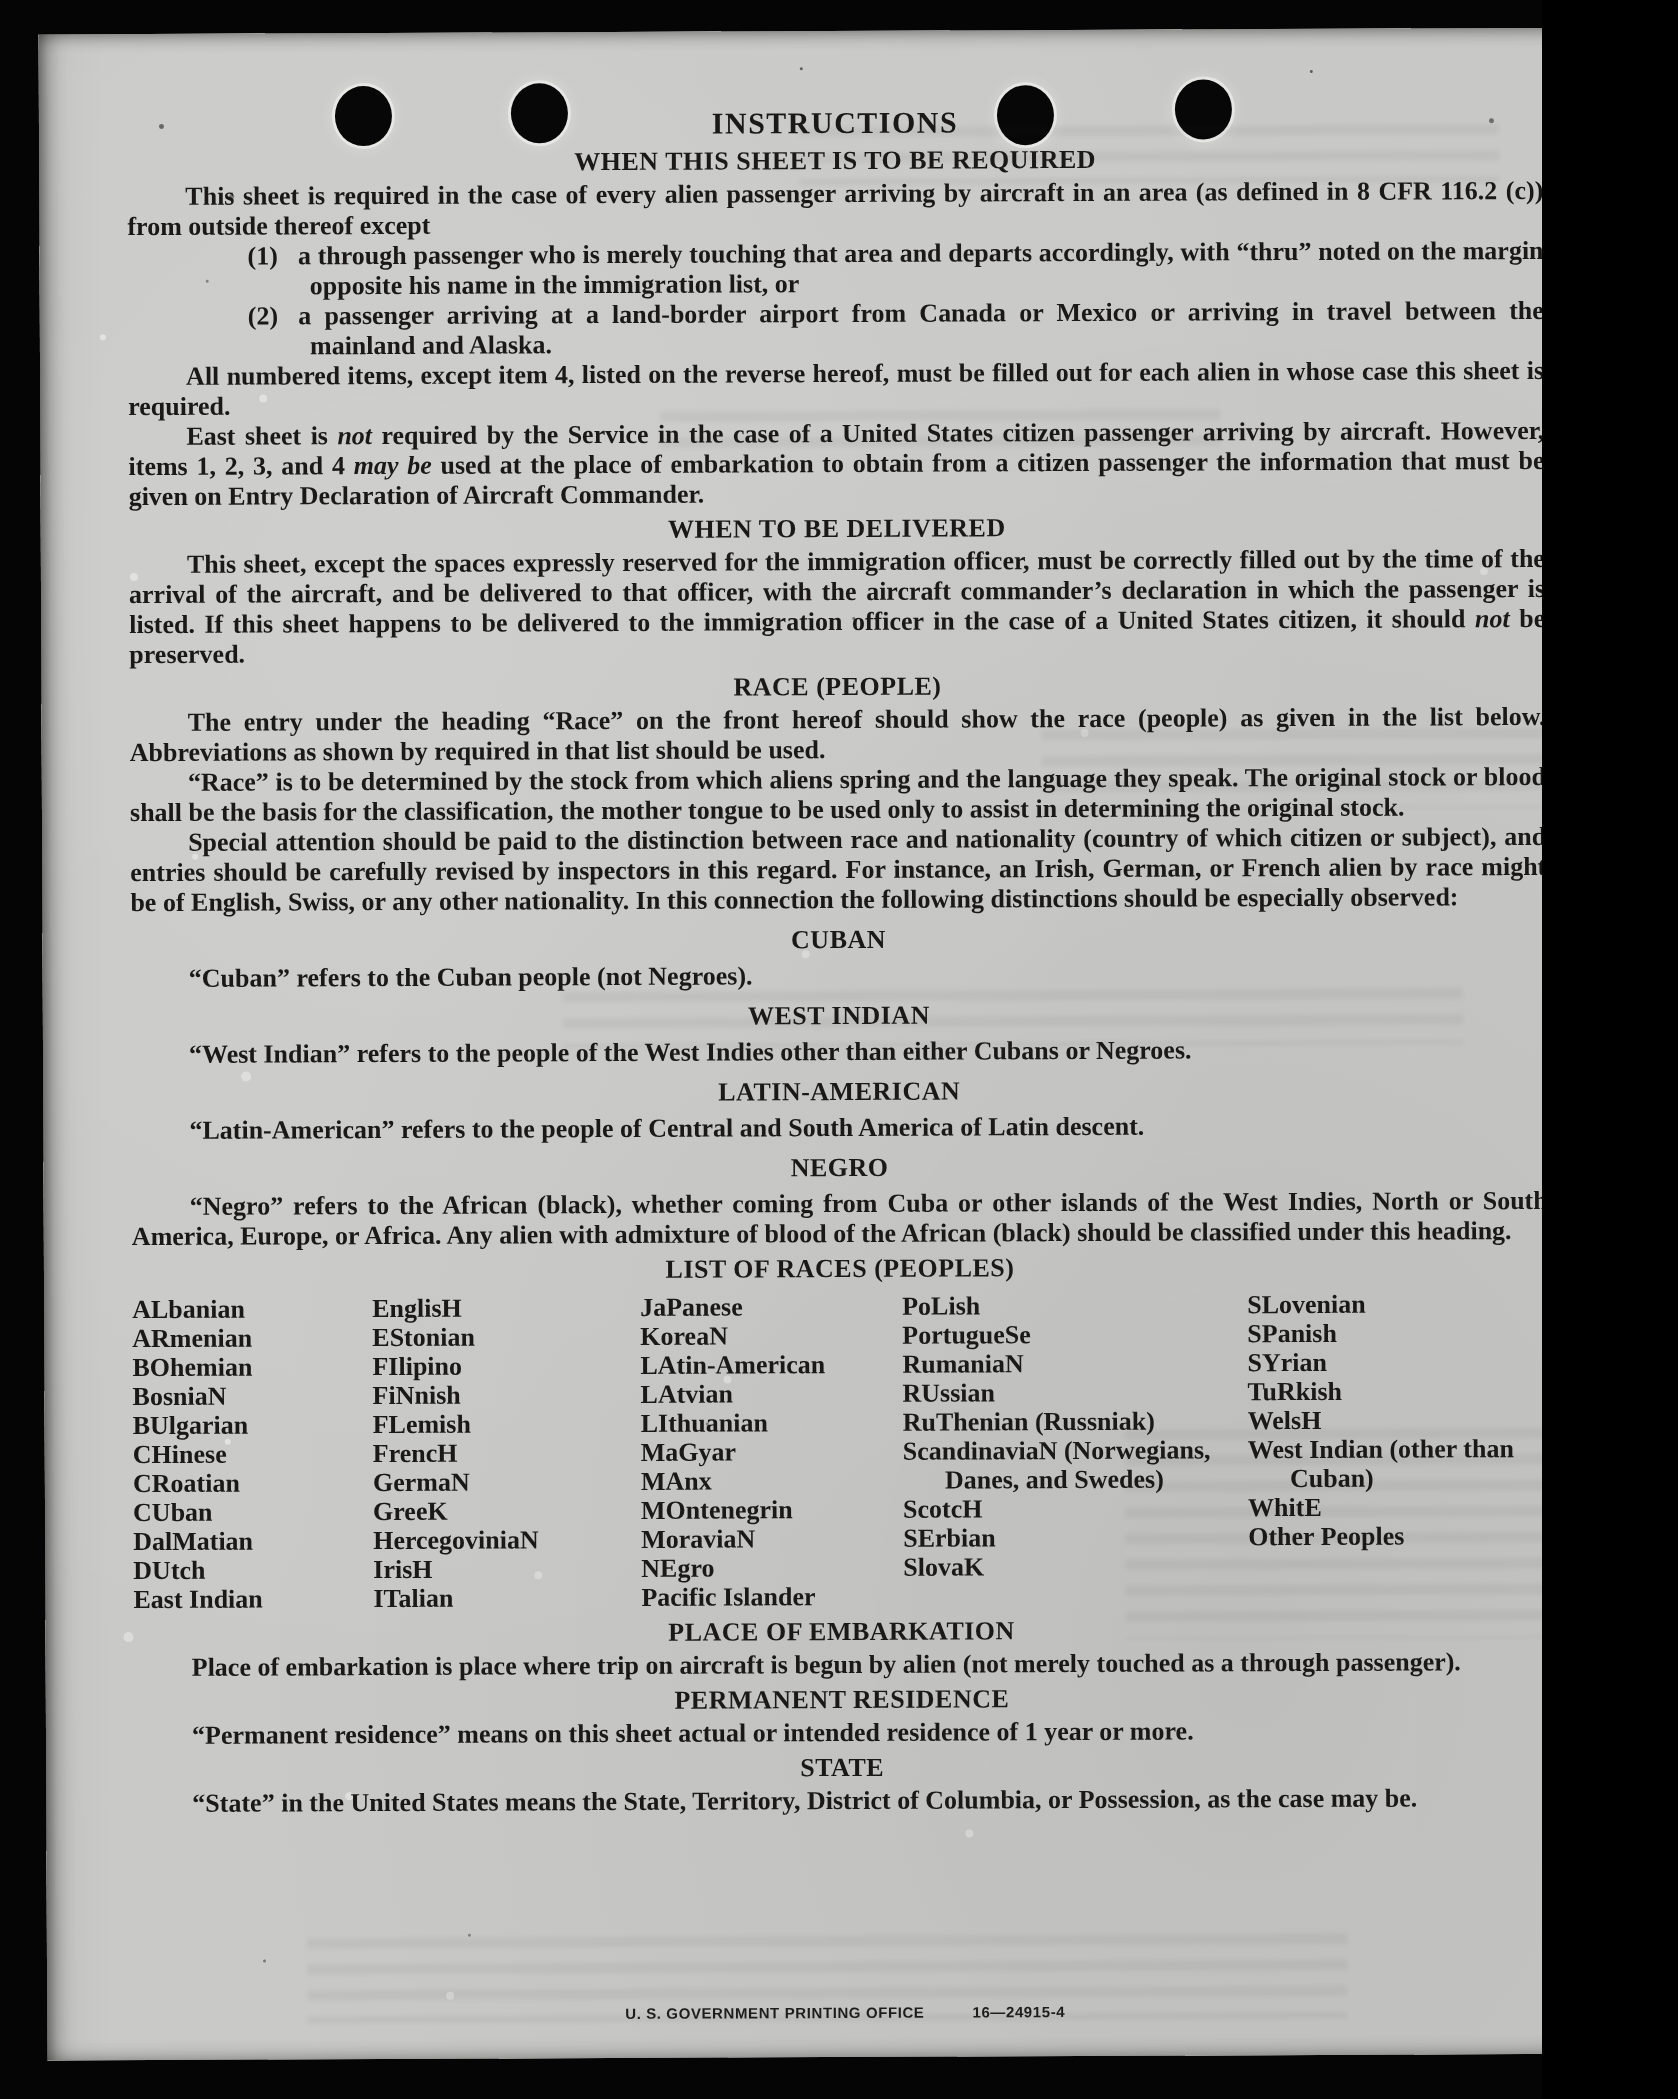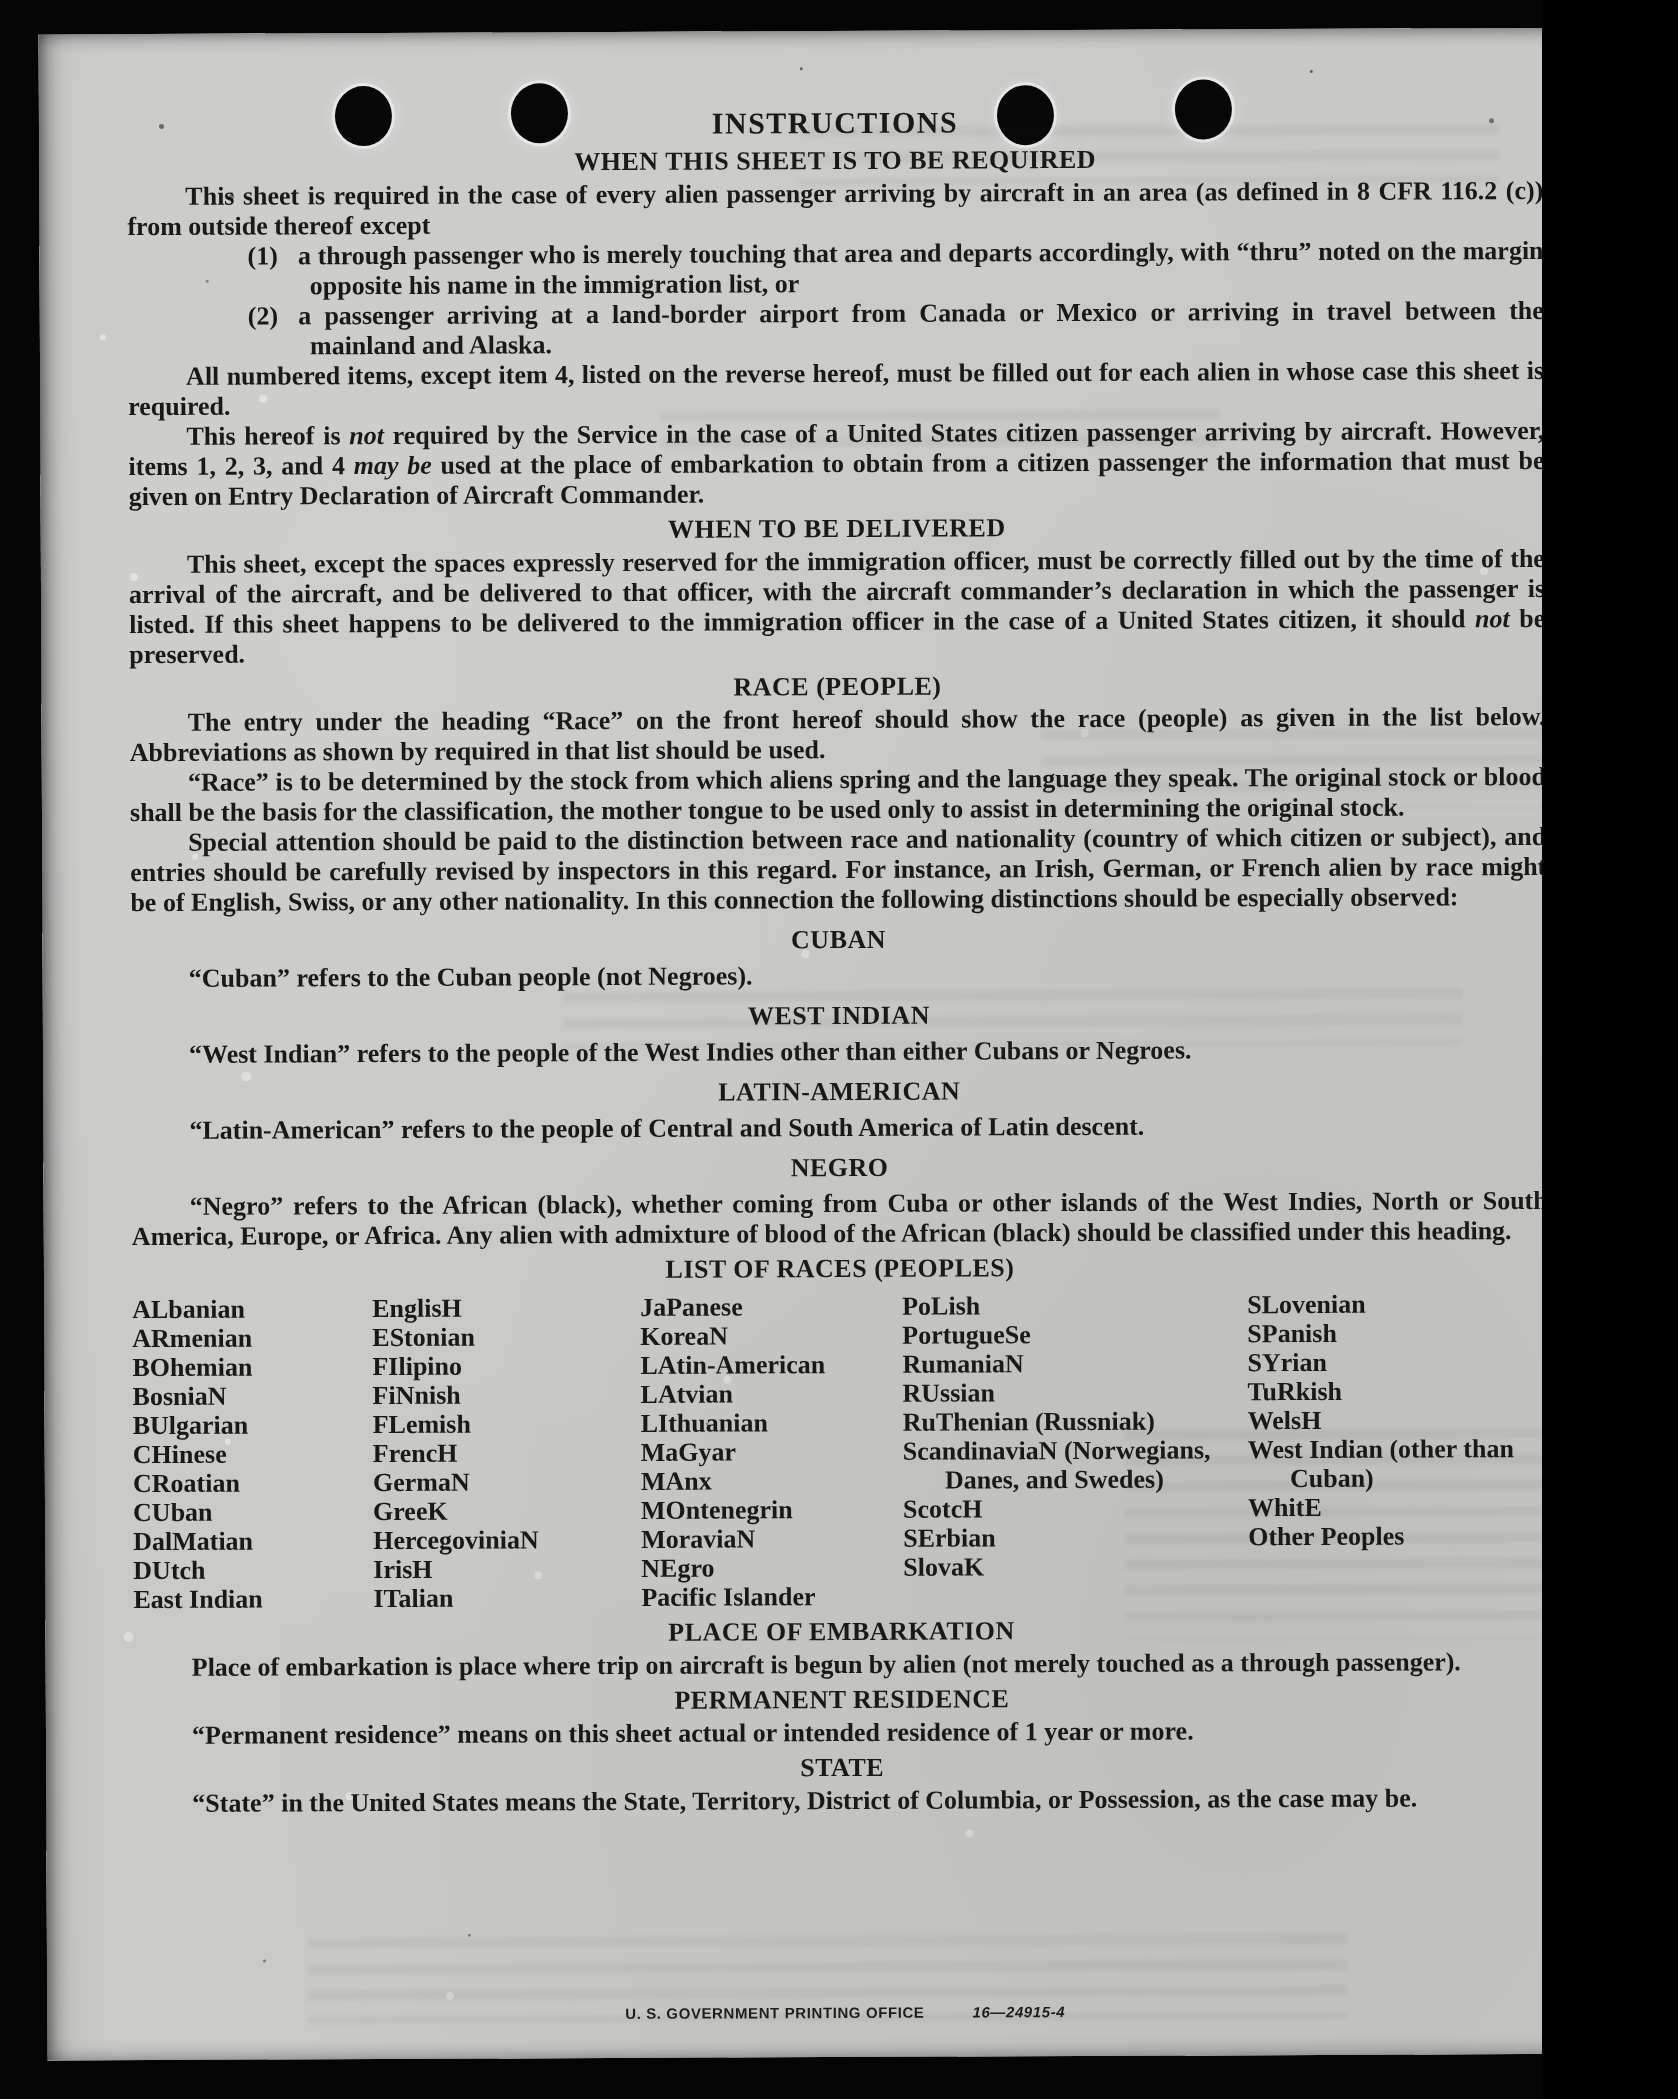--- a/index.html
+++ b/index.html
@@ -26,21 +26,21 @@
            padding-left:182px;text-indent:-62px;margin:0;}
   .num{margin-right:20px;}
   i{}
   .races{display:flex;margin:8px 0 6px 0;}
   .rcol{font-size:26px;line-height:29px;font-weight:700;box-sizing:border-box;}
   .c1{width:240px}.c2{width:268px}.c3{width:262px}.c4{width:345px}.c5{flex:1}
   .ritem{padding-left:42px;text-indent:-42px;}
   .footer{position:absolute;left:0;right:0;bottom:36px;text-align:center;
           font-family:"Liberation Sans",sans-serif;font-size:15px;font-weight:700;
           letter-spacing:.6px;color:#1d1d1c;}
-  .footer .code{margin-left:48px;font-style:italic;}
+  .footer .code{margin-left:48px;}
   .hole{position:absolute;width:57px;height:60px;border-radius:50%;background:#070707;
         box-shadow:0 0 0 3px rgba(238,238,236,.75), 0 0 12px 6px rgba(255,255,255,.18);}
   .hole.h1{left:296px;top:53px;}
   .hole.h2{left:472px;top:51px;}
   .hole.h3{left:958px;top:55px;}
   .hole.h4{left:1136px;top:50px;}
   .speckles,.darkspecks,.ghost{position:absolute;pointer-events:none;}
   .speckles{left:60px;top:300px;width:6px;height:6px;border-radius:50%;background:rgba(255,255,255,.45);
     box-shadow: 30px 240px 0 1px rgba(255,255,255,.4), 90px 520px 0 0 rgba(255,255,255,.4),
       140px 740px 0 2px rgba(255,255,255,.35), 55px 905px 0 1px rgba(255,255,255,.4),
@@ -90,21 +90,21 @@
       <div class="title">INSTRUCTIONS</div>
 
       <div class="h">WHEN THIS SHEET IS TO BE REQUIRED</div>
       <p class="body indent">This sheet is required in the case of every alien passenger arriving by aircraft in an area (as defined in 8 CFR 116.2 (c)) from outside thereof except</p>
 
       <p class="numitem"><span class="num">(1)</span><span>a through passenger who is merely touching that area and departs accordingly, with “thru” noted on the margin opposite his name in the immigration list, or</span></p>
       <p class="numitem"><span class="num">(2)</span><span>a passenger arriving at a land-border airport from Canada or Mexico or arriving in travel between the mainland and Alaska.</span></p>
 
       <p class="body indent">All numbered items, except item 4, listed on the reverse hereof, must be filled out for each alien in whose case this sheet is required.</p>
 
-      <p class="body indent"><span>This hereof is </span><i>not</i><span> required by the Service in the case of a United States citizen passenger arriving by aircraft. However, items 1, 2, 3, and 4 </span><i>may be</i><span> used at the place of embarkation to obtain from a citizen passenger the information that must be given on Entry Declaration of Aircraft Commander.</span></p>
+      <p class="body indent"><span>East sheet is </span><i>not</i><span> required by the Service in the case of a United States citizen passenger arriving by aircraft. However, items 1, 2, 3, and 4 </span><i>may be</i><span> used at the place of embarkation to obtain from a citizen passenger the information that must be given on Entry Declaration of Aircraft Commander.</span></p>
 
       <div class="h">WHEN TO BE DELIVERED</div>
       <p class="body indent"><span>This sheet, except the spaces expressly reserved for the immigration officer, must be correctly filled out by the time of the arrival of the aircraft, and be delivered to that officer, with the aircraft commander’s declaration in which the passenger is listed. If this sheet happens to be delivered to the immigration officer in the case of a United States citizen, it should </span><i>not</i><span> be preserved.</span></p>
 
       <div class="h">RACE (PEOPLE)</div>
       <p class="body indent"><span>The entry under the heading “Race” on the front hereof should show the race (people) as given in the list below. Abbreviations as shown by </span><b>required</b><span> in that list should be used.</span></p>
       <p class="body indent">“Race” is to be determined by the stock from which aliens spring and the language they speak. The original stock or blood shall be the basis for the classification, the mother tongue to be used only to assist in determining the original stock.</p>
       <p class="body indent">Special attention should be paid to the distinction between race and nationality (country of which citizen or subject), and entries should be carefully revised by inspectors in this regard. For instance, an Irish, German, or French alien by race might be of English, Swiss, or any other nationality. In this connection the following distinctions should be especially observed:</p>
 
       <div class="h roomy">CUBAN</div>

